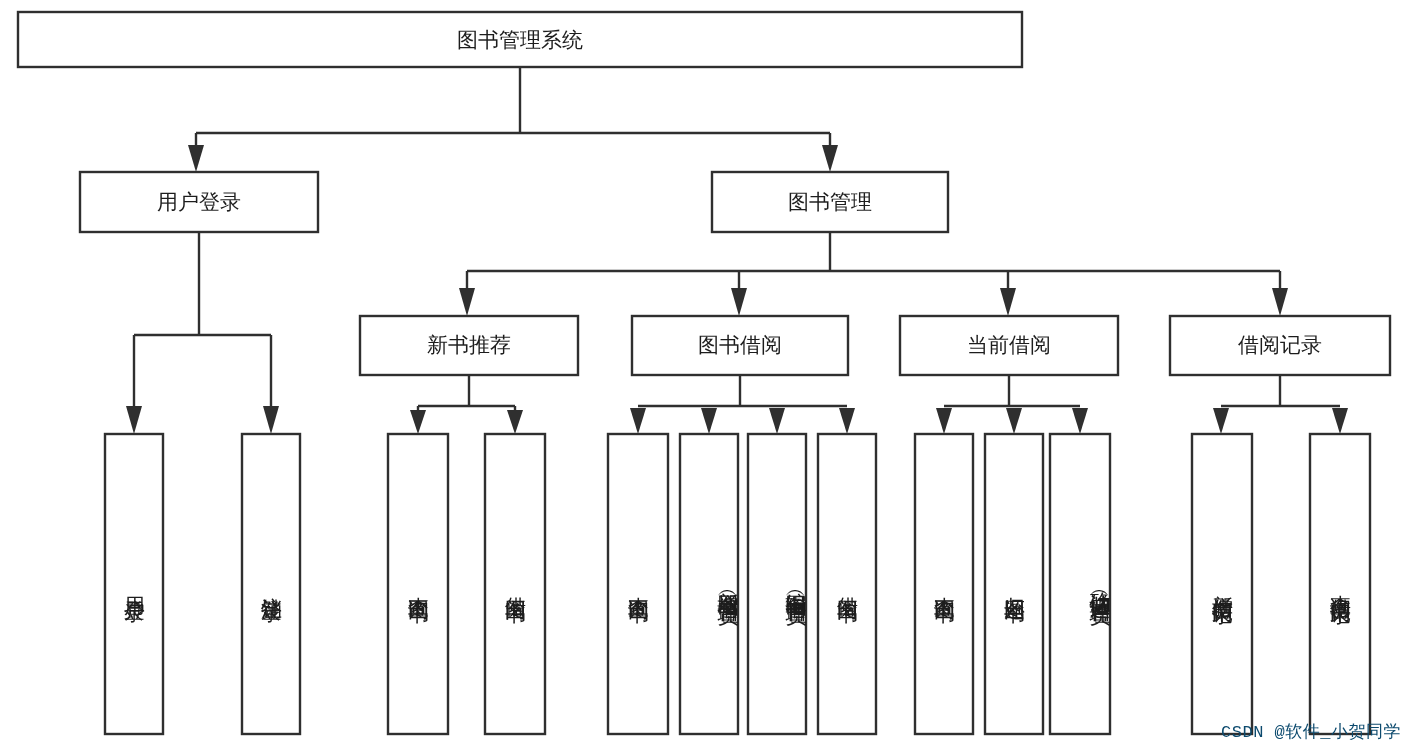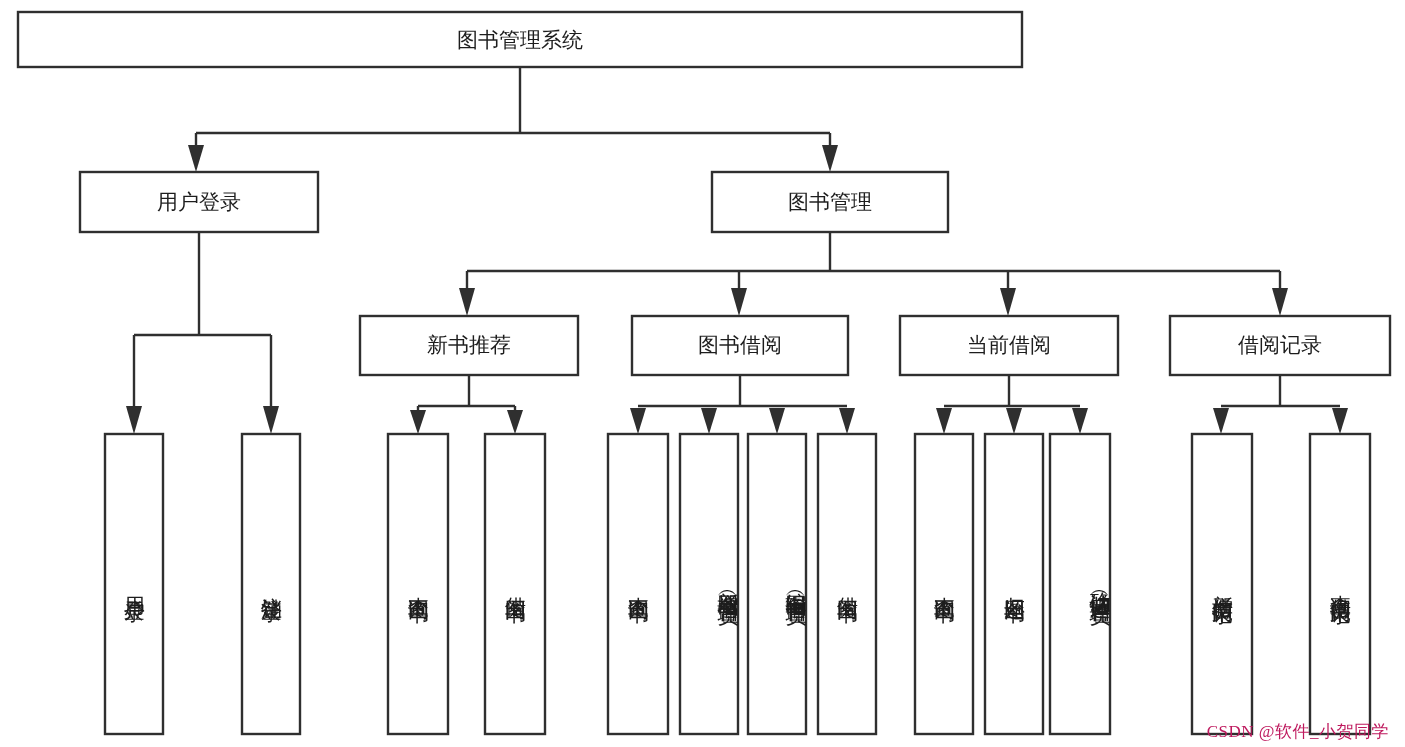--- a/index.html
+++ b/index.html
@@ -59,25 +59,25 @@
     letter-spacing: 2px;
     font-family: "DejaVu Sans", "Liberation Sans", sans-serif;
     font-size: 21px;
     color: #1d1d1d;
     line-height: 1;
     white-space: nowrap;
     pointer-events: none;
   }
   .watermark {
     position: absolute;
-    right: 16px;
+    right: 4px;
     bottom: 4px;
-    font-family: Liberation Serif, serif;
+    font-family: Liberation Mono, monospace;
     font-size: 17px;
-    color: #be185d;
+    color: #0c4a6e;
     letter-spacing: 0.5px;
     white-space: nowrap;
   }
 </style>
 </head>
 <body>
 
 <div id="diagram-root">
 
   <svg id="chart-svg" viewBox="0 0 1405 747">

